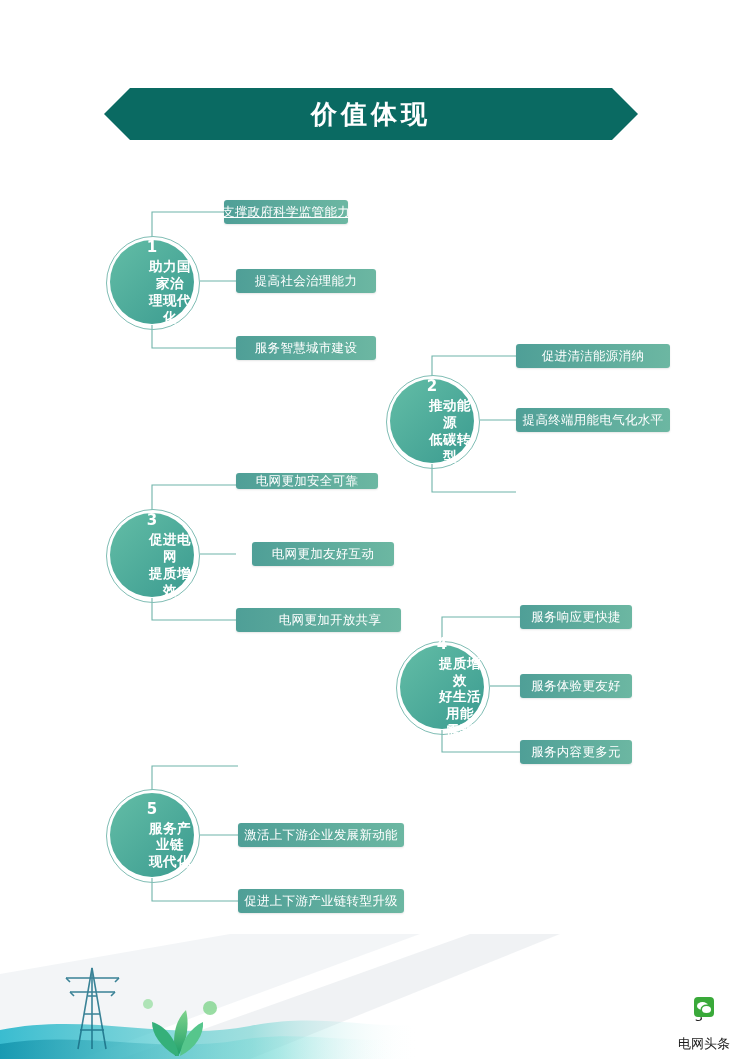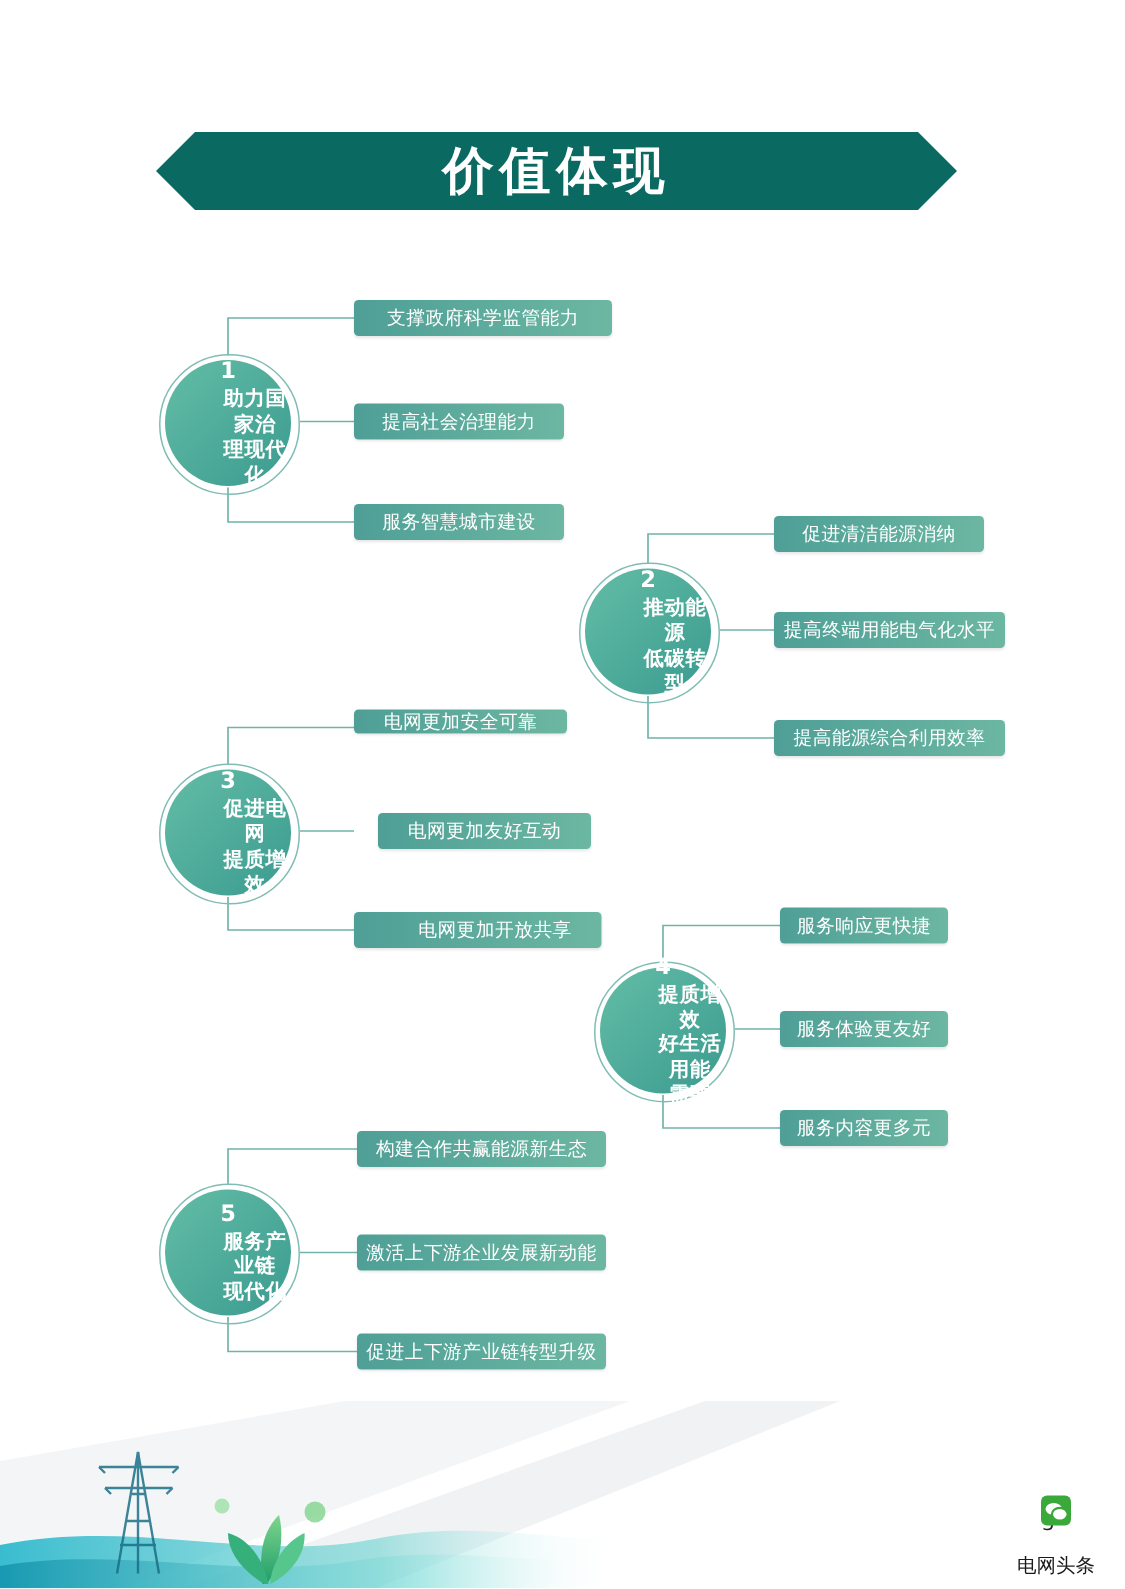--- a/index.html
+++ b/index.html
@@ -6,21 +6,21 @@
   body{
     width:750px;height:1059px;position:relative;overflow:hidden;
     background:#ffffff;
     font-family:"DejaVu Sans","Liberation Sans",sans-serif;
   }
   
   .banner{
     position:absolute;left:104px;top:88px;width:534px;height:52px;
     background:#0a6a62;color:#ffffff;
     display:flex;align-items:center;justify-content:center;
-    font-size:34px;font-weight:bold;letter-spacing:4px;
+    font-size:26px;font-weight:bold;letter-spacing:4px;
     clip-path:polygon(26px 0,508px 0,534px 26px,508px 52px,26px 52px,0 26px);
   }
   
   .bottom-art{
     position:absolute;left:0;bottom:0;width:750px;height:125px;overflow:hidden;
     pointer-events:none;
   }
   .page-number{
     position:absolute;right:47px;bottom:35px;font-size:13px;color:#222;
   }
@@ -101,44 +101,41 @@
     <path d="M200,835 L238,835" fill="none" stroke="#6fb3a9" stroke-width="1.1"></path>
     <path d="M152,878 L152,901 L238,901" fill="none" stroke="#6fb3a9" stroke-width="1.1"></path>
   </svg>
 
   <div class="ring" style="left:106px;top:236px;width:92px;height:92px;"></div>
   <div class="node" style="left:110px;top:240px;width:84px;height:84px;background:linear-gradient(135deg,#63bda6,#3b9b90);">
     <span class="num">1</span>
     <span class="ttl">助力国家治</span>
     <span class="ttl">理现代化</span>
   </div>
-  <div class="chip" style="left:236px;top:200px;width:172px;height:24px;background:linear-gradient(90deg,#4f9f97,#6cb7a2);">
+  <div class="chip" style="left:224px;top:200px;width:124px;height:24px;background:linear-gradient(90deg,#4f9f97,#6cb7a2);text-decoration:underline;">
     <span>支撑政府科学监管能力</span>
   </div>
   <div class="chip" style="left:236px;top:269px;width:140px;height:24px;background:linear-gradient(90deg,#4f9f97,#6cb7a2);">
     <span>提高社会治理能力</span>
   </div>
   <div class="chip" style="left:236px;top:336px;width:140px;height:24px;background:linear-gradient(90deg,#4f9f97,#6cb7a2);">
     <span>服务智慧城市建设</span>
   </div>
 
   <div class="ring" style="left:386px;top:375px;width:92px;height:92px;"></div>
   <div class="node" style="left:390px;top:379px;width:84px;height:84px;background:linear-gradient(135deg,#63bda6,#3b9b90);">
     <span class="num">2</span>
     <span class="ttl">推动能源</span>
     <span class="ttl">低碳转型</span>
   </div>
-  <div class="chip" style="left:516px;top:344px;width:140px;height:24px;background:linear-gradient(90deg,#4f9f97,#6cb7a2);">
+  <div class="chip" style="left:516px;top:344px;width:154px;height:24px;background:linear-gradient(90deg,#4f9f97,#6cb7a2);">
     <span>促进清洁能源消纳</span>
   </div>
   <div class="chip" style="left:516px;top:408px;width:154px;height:24px;background:linear-gradient(90deg,#4f9f97,#6cb7a2);">
     <span>提高终端用能电气化水平</span>
-  </div>
-  <div class="chip" style="left:516px;top:480px;width:154px;height:24px;background:linear-gradient(90deg,#4f9f97,#6cb7a2);">
-    <span>提高能源综合利用效率</span>
   </div>
 
   <div class="ring" style="left:106px;top:509px;width:92px;height:92px;"></div>
   <div class="node" style="left:110px;top:513px;width:84px;height:84px;background:linear-gradient(135deg,#63bda6,#3b9b90);">
     <span class="num">3</span>
     <span class="ttl">促进电网</span>
     <span class="ttl">提质增效</span>
   </div>
   <div class="chip" style="left:236px;top:473px;width:142px;height:16px;background:linear-gradient(90deg,#4f9f97,#6cb7a2);">
     <span>电网更加安全可靠</span>
@@ -165,23 +162,20 @@
   </div>
   <div class="chip" style="left:520px;top:740px;width:112px;height:24px;background:linear-gradient(90deg,#4f9f97,#6cb7a2);">
     <span>服务内容更多元</span>
   </div>
 
   <div class="ring" style="left:106px;top:789px;width:92px;height:92px;"></div>
   <div class="node" style="left:110px;top:793px;width:84px;height:84px;background:linear-gradient(135deg,#63bda6,#3b9b90);">
     <span class="num">5</span>
     <span class="ttl">服务产业链</span>
     <span class="ttl">现代化</span>
-  </div>
-  <div class="chip" style="left:238px;top:754px;width:166px;height:24px;background:linear-gradient(90deg,#4f9f97,#6cb7a2);">
-    <span>构建合作共赢能源新生态</span>
   </div>
   <div class="chip" style="left:238px;top:889px;width:166px;height:24px;background:linear-gradient(90deg,#4f9f97,#6cb7a2);">
     <span>促进上下游产业链转型升级</span>
   </div>
   <div class="chip" style="left:238px;top:823px;width:166px;height:24px;background:linear-gradient(90deg,#4f9f97,#6cb7a2);">
     <span>激活上下游企业发展新动能</span>
   </div>
 </div>
 
 <div class="bottom-art">

